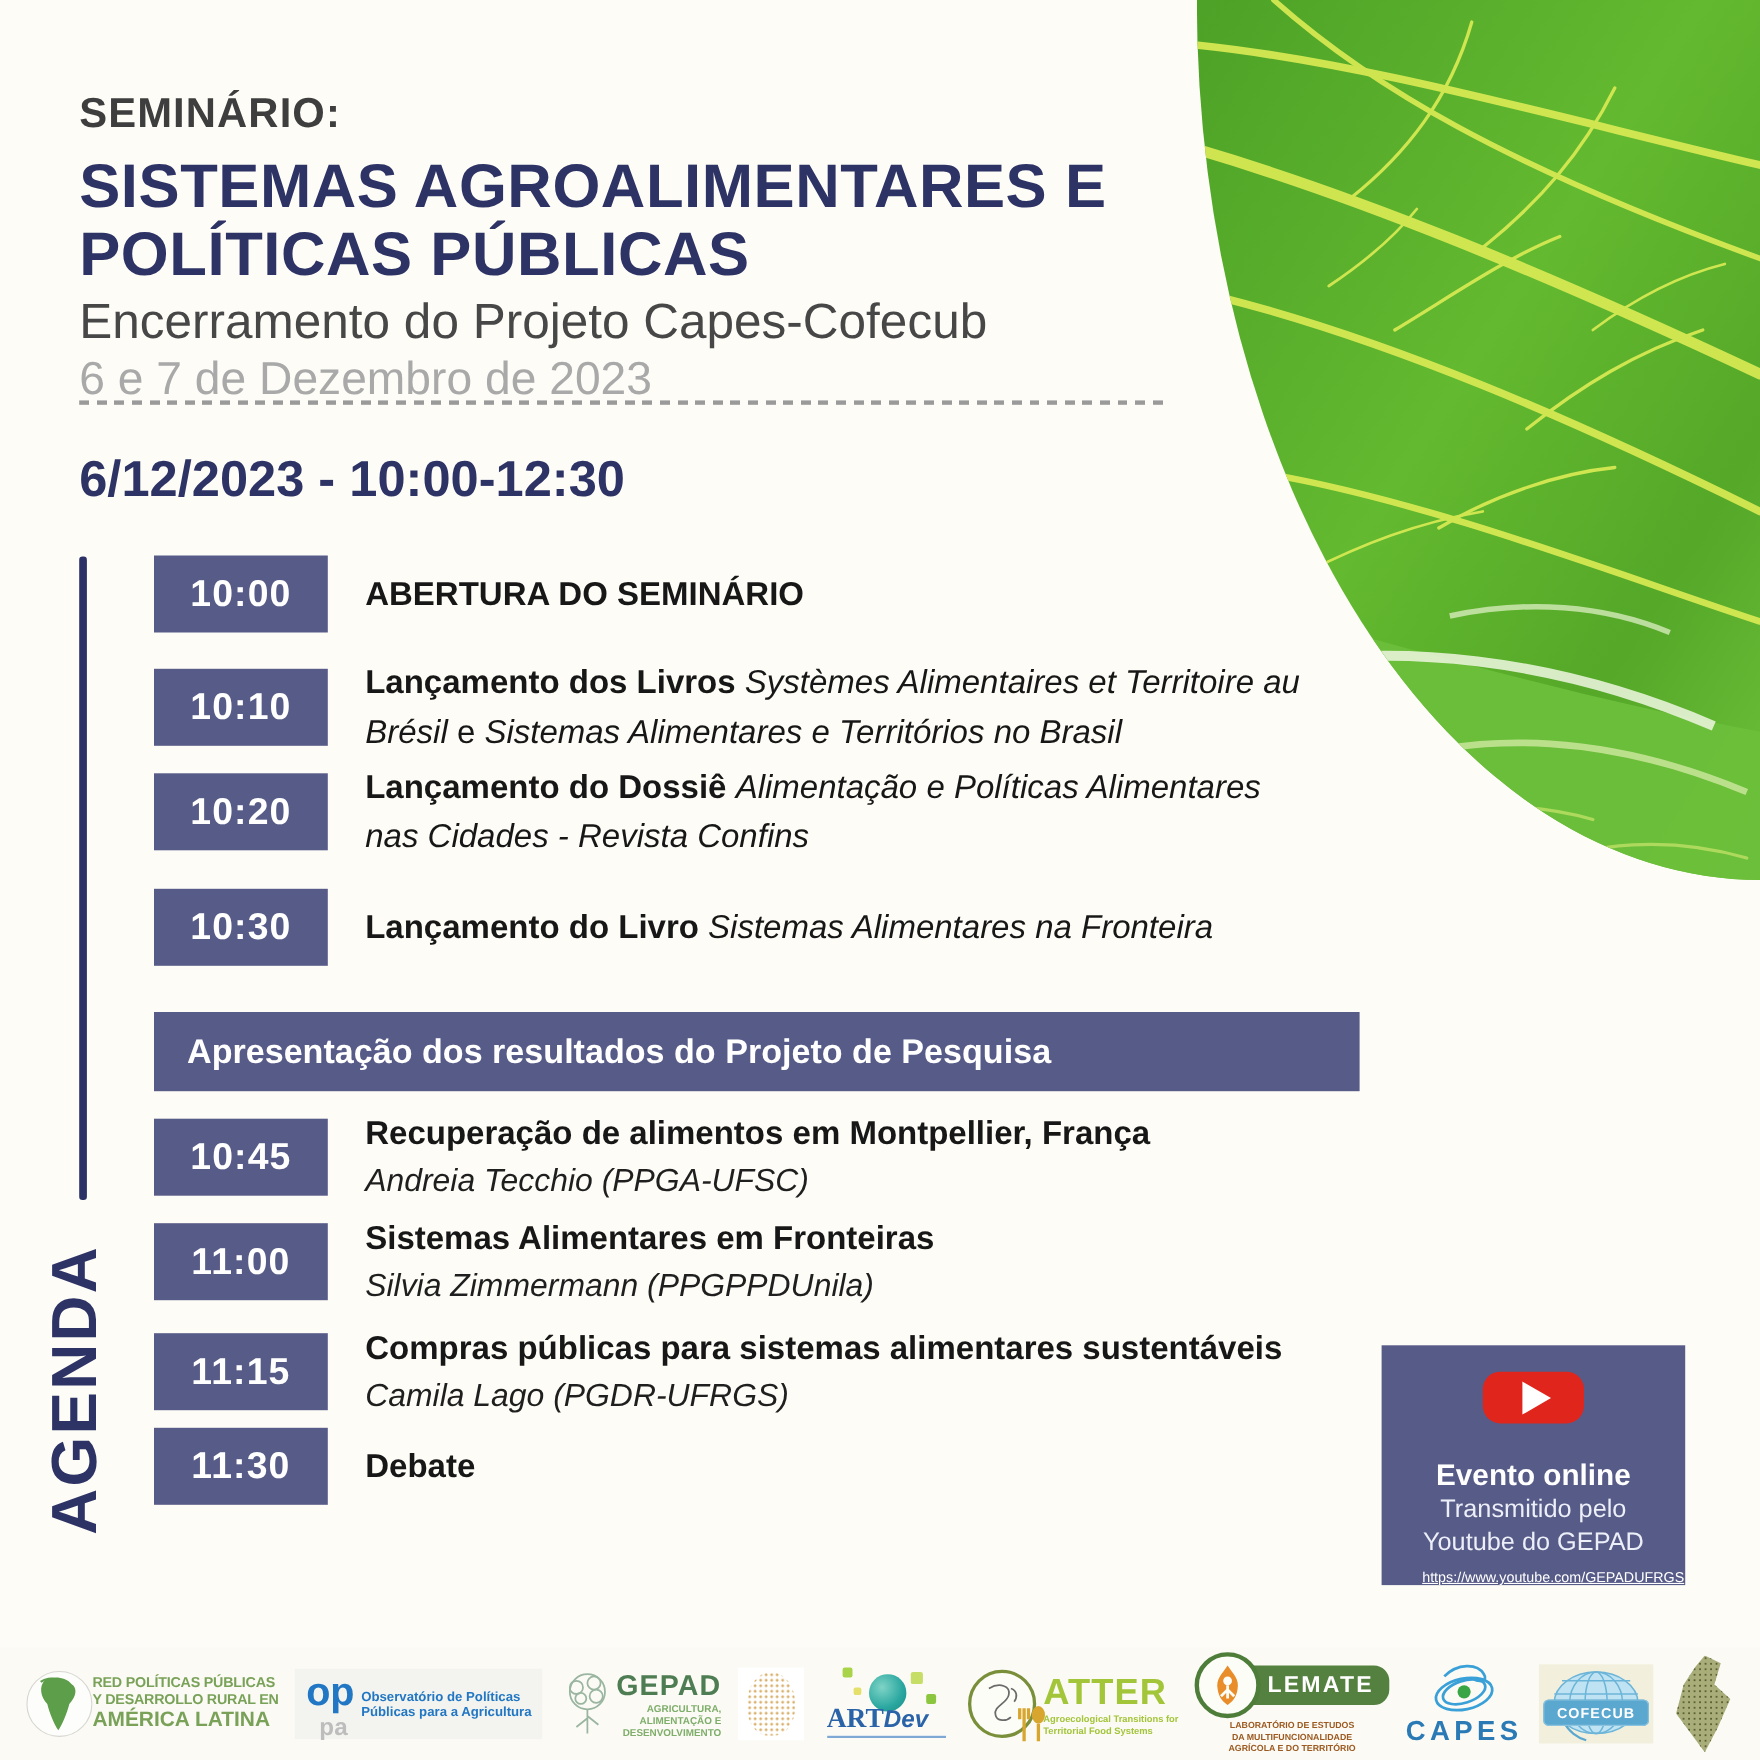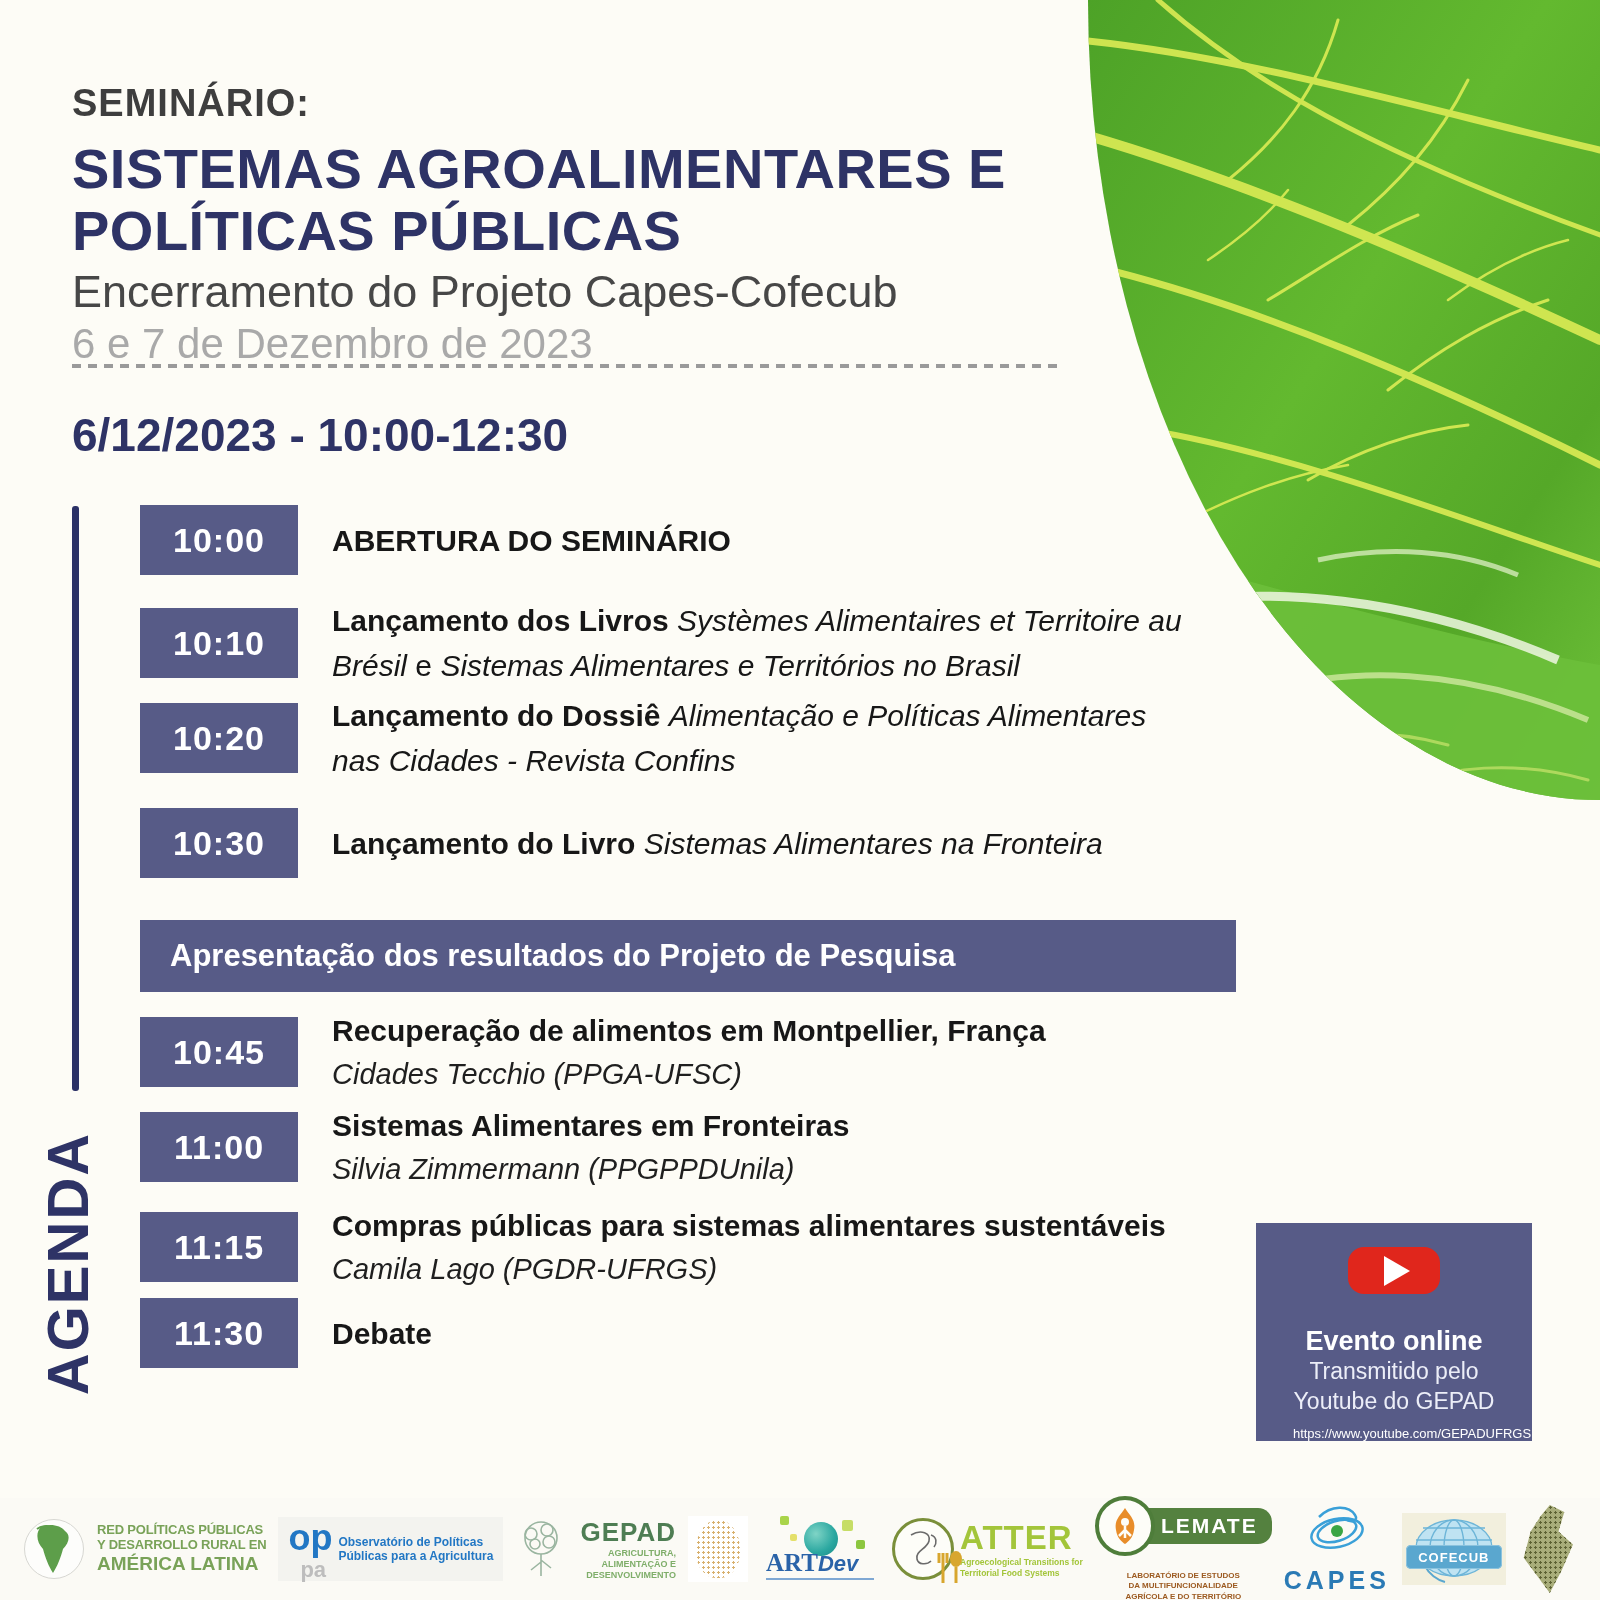--- a/index.html
+++ b/index.html
@@ -104,31 +104,31 @@
     width:0; height:0;
     border-left:26px solid #ffffff;
     border-top:15px solid transparent;
     border-bottom:15px solid transparent;
     margin-left:5px;
   }
   .yt-head { margin-top:32px; font-size:27px; font-weight:700; }
   .yt-line { font-size:23px; color:#eceef8; line-height:1.3; }
   .yt-link {
     margin-top:9px; font-size:13px; color:#ffffff;
-    cursor:pointer;margin-left:36px;
+    text-decoration:underline; cursor:pointer;margin-left:36px;
   }
 
   
   .logo-strip {
     position:absolute; left:0; top:1498px; width:1600px; height:102px;
     background:#fbfaf5;
     display:flex; align-items:center; justify-content:space-between;
     padding:0 24px;
   }
-  .logo { display:flex; align-items:center; gap:13px; flex:none; }
+  .logo { display:flex; align-items:center; gap:0; flex:none; }
 
   .redpp-circle {
     width:60px; height:60px; border-radius:50%;
     border:1px solid #d7d7d2; background:#fdfdfb;
     display:flex; align-items:center; justify-content:center; overflow:hidden;
   }
   .redpp-text { font-weight:700; color:#79a258; font-size:13px; line-height:1.15; letter-spacing:-0.2px; }
   .redpp-text .big { font-size:19px; letter-spacing:0; }
 
   .oppa { background:#f3f3ef; padding:6px 10px; display:flex; align-items:center; gap:0; }
@@ -284,21 +284,21 @@
 <div class="row" style="top:808px">
   <div class="badge">10:30</div>
   <div class="txt"><span class="b">Lançamento do Livro </span><span class="i">Sistemas Alimentares na Fronteira</span></div>
 </div>
 
 <div class="banner">Apresentação dos resultados do Projeto de Pesquisa</div>
 
 <div class="row" style="top:1008px">
   <div class="badge">10:45</div>
   <div class="txt"><span class="b">Recuperação de alimentos em Montpellier, França</span>
-    <div class="speaker">Cidades Tecchio (PPGA-UFSC)</div>
+    <div class="speaker">Andreia Tecchio (PPGA-UFSC)</div>
   </div>
 </div>
 
 <div class="row" style="top:1103px">
   <div class="badge">11:00</div>
   <div class="txt"><span class="b">Sistemas Alimentares em Fronteiras</span>
     <div class="speaker">Silvia Zimmermann (PPGPPDUnila)</div>
   </div>
 </div>
 

